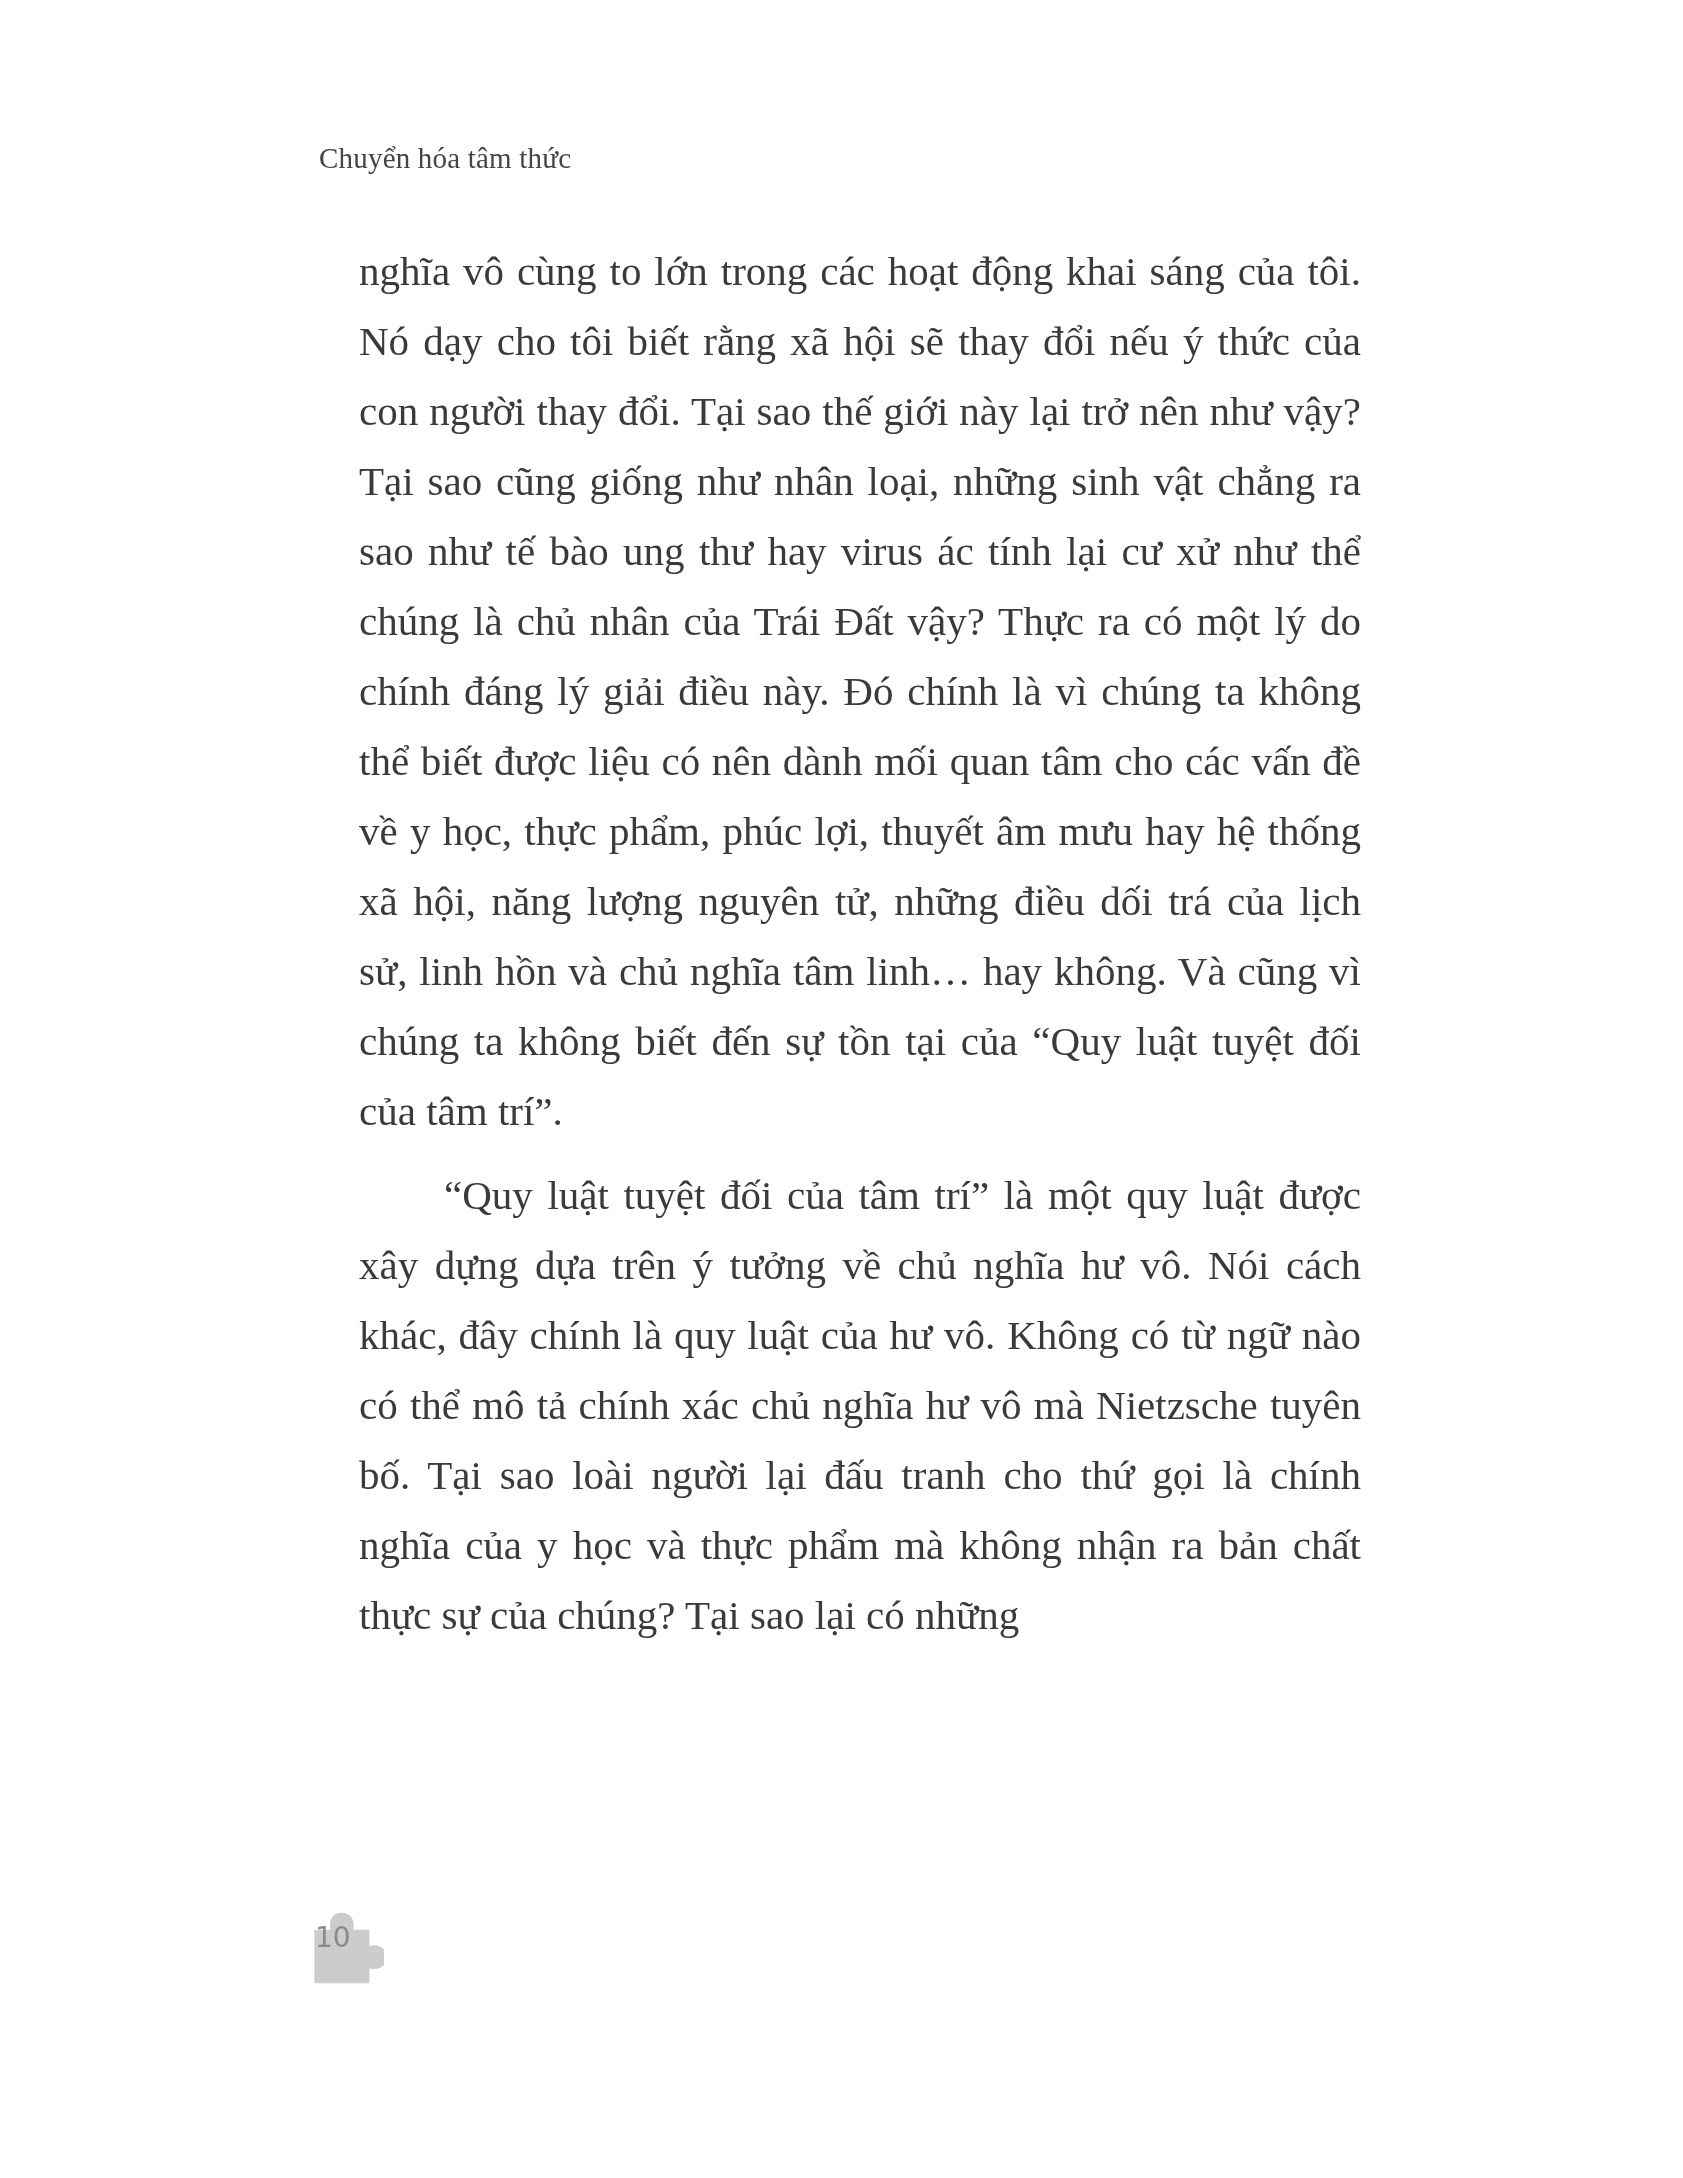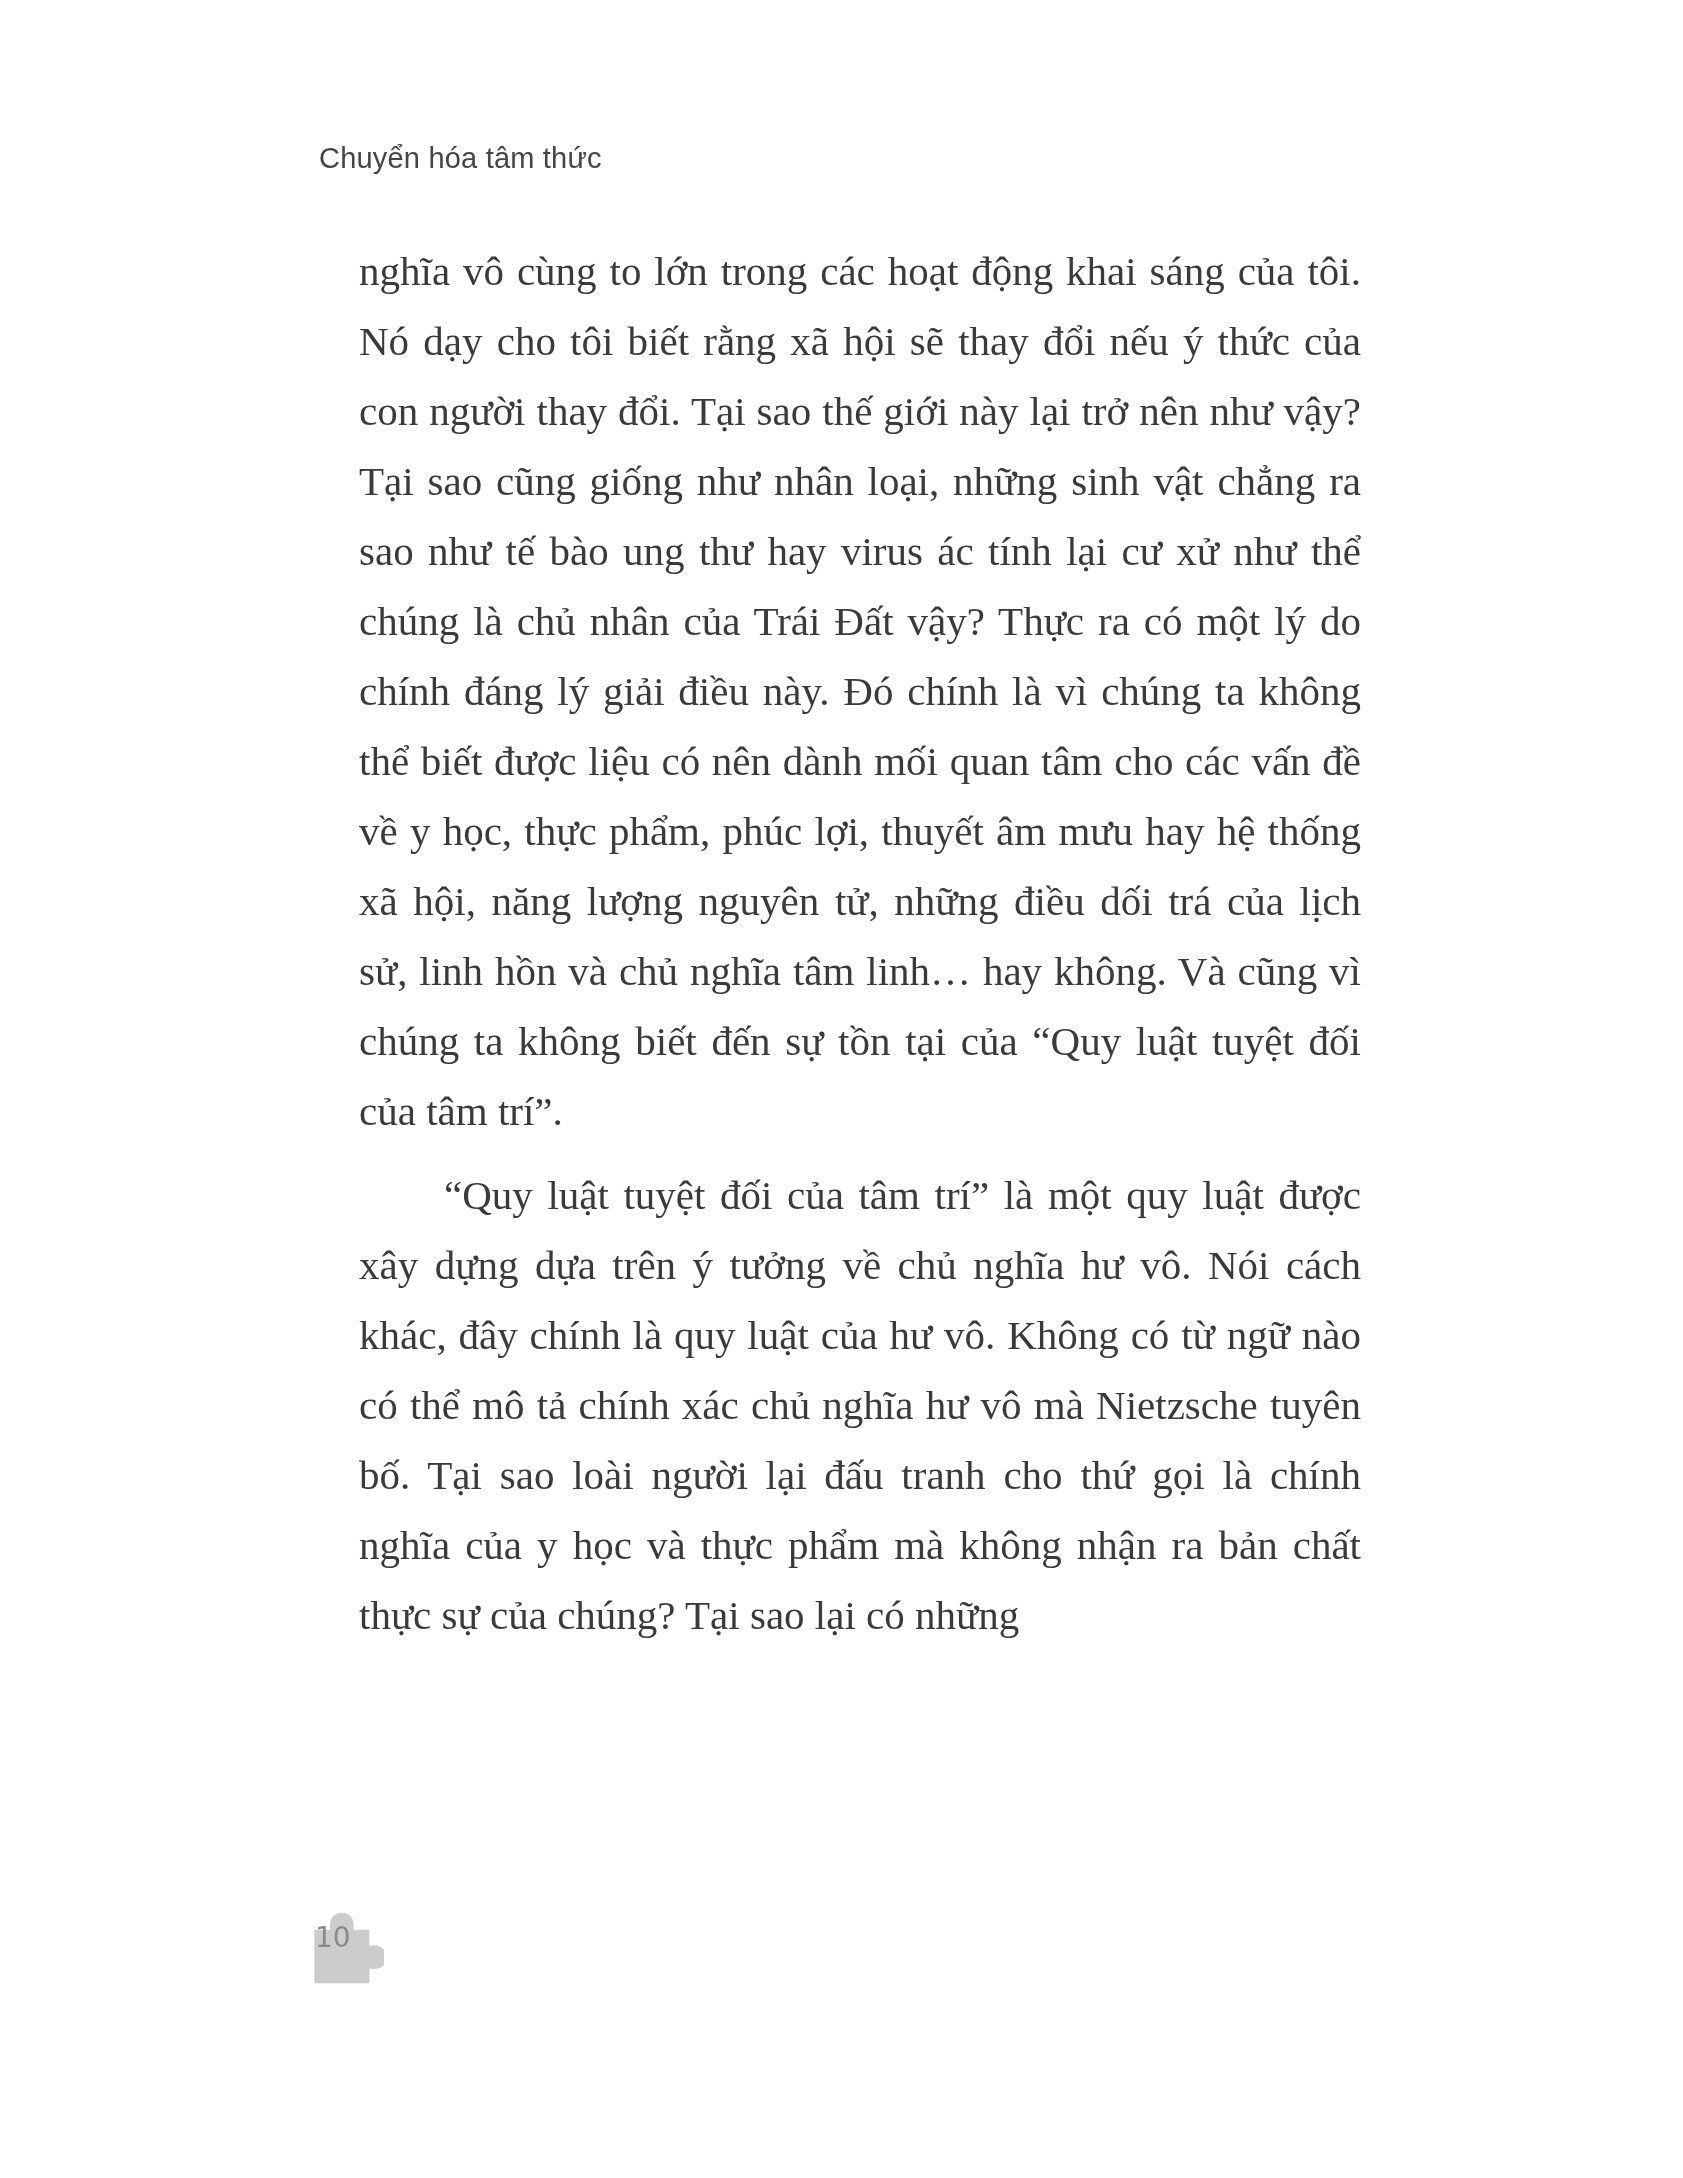--- a/index.html
+++ b/index.html
@@ -11,21 +11,21 @@
     position: relative;
     width: 1683px;
     height: 2178px;
     background: #ffffff;
     overflow: hidden;
   }
   .running-header {
     position: absolute;
     left: 319px;
     top: 142px;
-    font-family: Liberation Sans, sans-serif;
+    font-family: Liberation Serif, serif;
     font-size: 29px;
     font-weight: 500;
     color: #454545;
     letter-spacing: 0.2px;
   }
   .body-text {
     position: absolute;
     left: 319px;
     top: 236px;
     width: 1002px;

